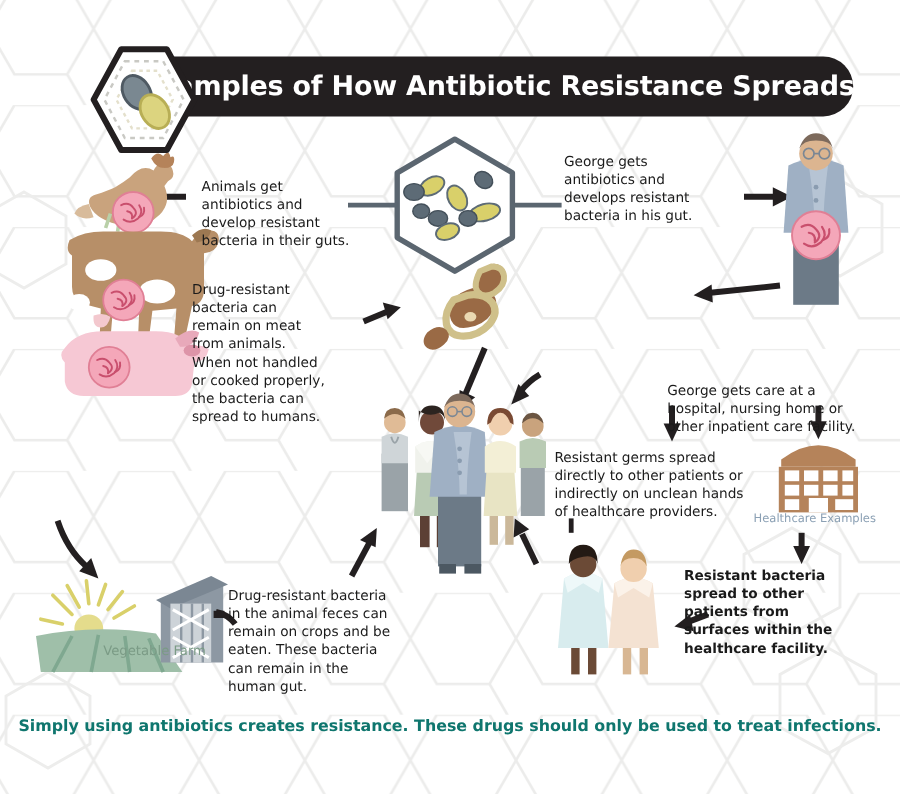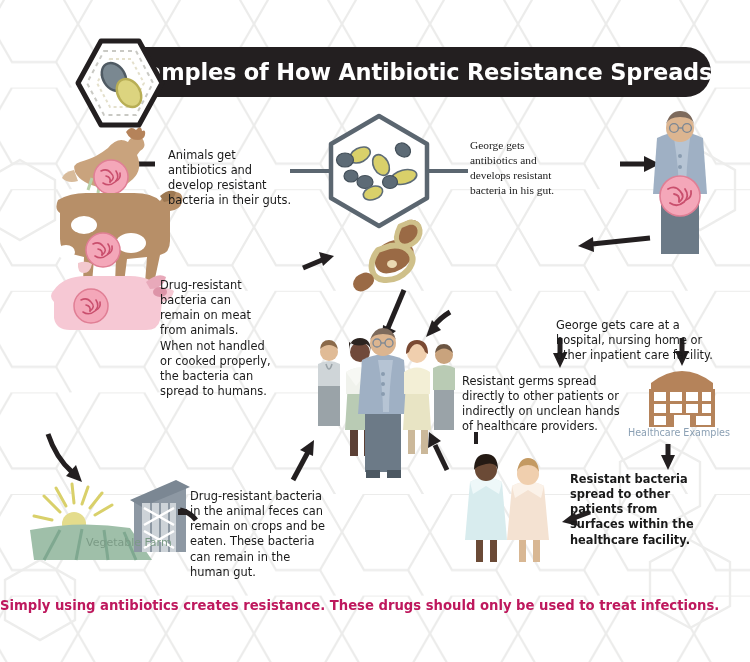--- a/index.html
+++ b/index.html
@@ -28,33 +28,33 @@
   .badge{position:absolute;left:74px;top:37px;width:92px;height:92px;z-index:5;}
 
   
   .callout{
     position:absolute;z-index:6;
     font-size:11.4px;line-height:1.33;color:#1a1a1a;
     font-family:"DejaVu Sans", sans-serif;
     white-space:pre-line;
   }
   .c-animals{left:168px;top:138px;width:140px;margin-top:10px;}
-  .c-george-top{left:470px;top:138px;width:145px;font-family:Liberation Serif, serif;}
-  .c-meat{left:160px;top:234px;width:150px;margin-top:44px;}
+  .c-george-top{left:470px;top:127px;width:145px;}
+  .c-meat{left:160px;top:234px;width:150px;}
   .c-fert{left:28px;top:371px;width:158px;}
   .c-feces{left:190px;top:489px;width:150px;}
   .c-home{left:452px;top:235px;width:120px;}
   .c-care{left:556px;top:318px;width:165px;}
   .c-germs{left:462px;top:374px;width:160px;}
   .c-surfaces{left:570px;top:472px;width:140px;font-weight:bold;}
   .c-patients{left:420px;top:505px;width:90px;}
 
   .footer{
     position:absolute;left:0;top:598px;width:750px;z-index:6;
-    font-size:13.2px;font-weight:bold;color:#be185d;
+    text-align:center;font-size:13.2px;font-weight:bold;color:#0f766e;
     font-family:"DejaVu Sans", sans-serif;
   }
 
   .farm-label{
     position:absolute;left:86px;top:536px;width:110px;z-index:7;
     font-size:11px;color:#7b9b86;font-family:"DejaVu Sans", sans-serif;
   }
   .hf-label{
     position:absolute;left:628px;top:427px;width:120px;z-index:7;
     font-size:9.6px;color:#8ba0b4;font-family:"DejaVu Sans", sans-serif;

